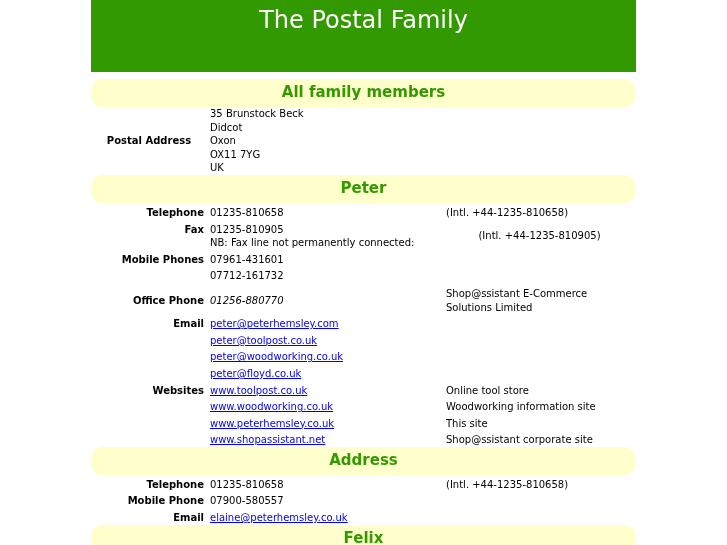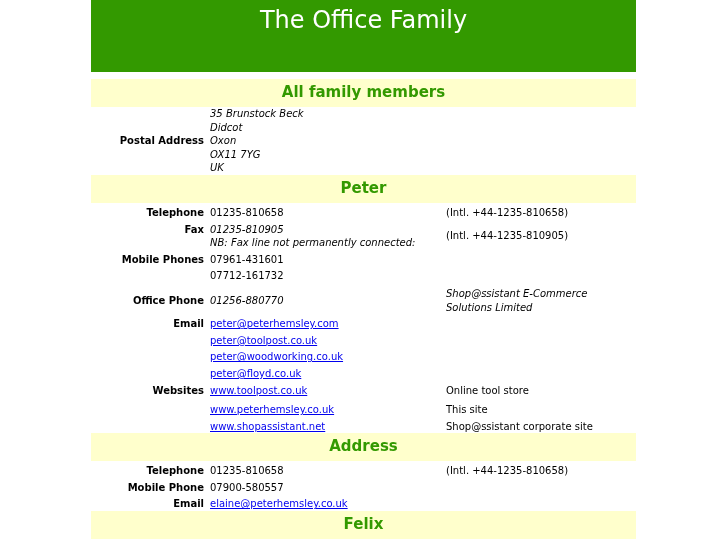--- a/index.html
+++ b/index.html
@@ -39,49 +39,50 @@
     td { padding: 0 3px; vertical-align: top; line-height: 13.6px; }
     tr.section td {
       background: #ffffcc;
       color: #339900;
       font-weight: bold;
       font-size: 15px;
       text-align: center;
       height: 28px;
       vertical-align: middle;
       padding: 0;
+      border-radius: 12px;
     }
     td.label {
       font-weight: bold;
       text-align: right;
       width: 110px;
       white-space: nowrap;
     }
     td.value { width: 230px; white-space: nowrap; }
     td.note { white-space: nowrap; }
     a { color: #0000ee; text-decoration: underline; }
     .gap td { height: 3px; padding: 0; line-height: 3px; }
-    .line { display: block; height: 13.6px; font-style: italic; }
+    .line { display: block; height: 13.6px; }
   </style>
 </head>
 <body>
 
 <div class="page">
   <div class="header">
-    <div>The Office Family</div>
+    <div>The Postal Family</div>
   </div>
 
   <table class="contacts">
 
     <tbody>
         <tr class="section">
       <td colspan="3">All family members</td>
     </tr>
     <tr>
-      <td class="label" style="vertical-align:middle;">Postal Address</td>
+      <td class="label" style="vertical-align:middle;text-align:center;">Postal Address</td>
       <td class="value">
         <span class="line">35 Brunstock Beck</span>
         <span class="line">Didcot</span>
         <span class="line">Oxon</span>
         <span class="line">OX11 7YG</span>
         <span class="line">UK</span>
       </td>
       <td class="note"></td>
     </tr>
 
@@ -98,21 +99,21 @@
     </tr>
     <tr class="gap">
           <td colspan="3"></td>
         </tr>
     <tr>
       <td class="label">Fax</td>
       <td class="value">
         <span class="line">01235-810905</span>
         <span class="line">NB: Fax line not permanently connected:</span>
       </td>
-      <td class="note" style="vertical-align:middle;">(Intl. +44-1235-810905)</td>
+      <td class="note" style="vertical-align:middle;text-align:center;">(Intl. +44-1235-810905)</td>
     </tr>
     <tr class="gap">
           <td colspan="3"></td>
         </tr>
     <tr>
       <td class="label">Mobile Phones</td>
       <td class="value">07961-431601</td>
       <td class="note"></td>
     </tr>
     <tr class="gap">
@@ -170,20 +171,25 @@
           <td colspan="3"></td>
         </tr>
     <tr>
       <td class="label">Websites</td>
       <td class="value"><a href="#">www.toolpost.co.uk</a></td>
       <td class="note">Online tool store</td>
     </tr>
     <tr class="gap">
           <td colspan="3"></td>
         </tr>
+    <tr>
+      <td class="label"></td>
+      <td class="value"><a href="#">www.woodworking.co.uk</a></td>
+      <td class="note">Woodworking information site</td>
+    </tr>
     <tr class="gap">
           <td colspan="3"></td>
         </tr>
     <tr>
       <td class="label"></td>
       <td class="value"><a href="#">www.peterhemsley.co.uk</a></td>
       <td class="note">This site</td>
     </tr>
     <tr class="gap">
           <td colspan="3"></td>

